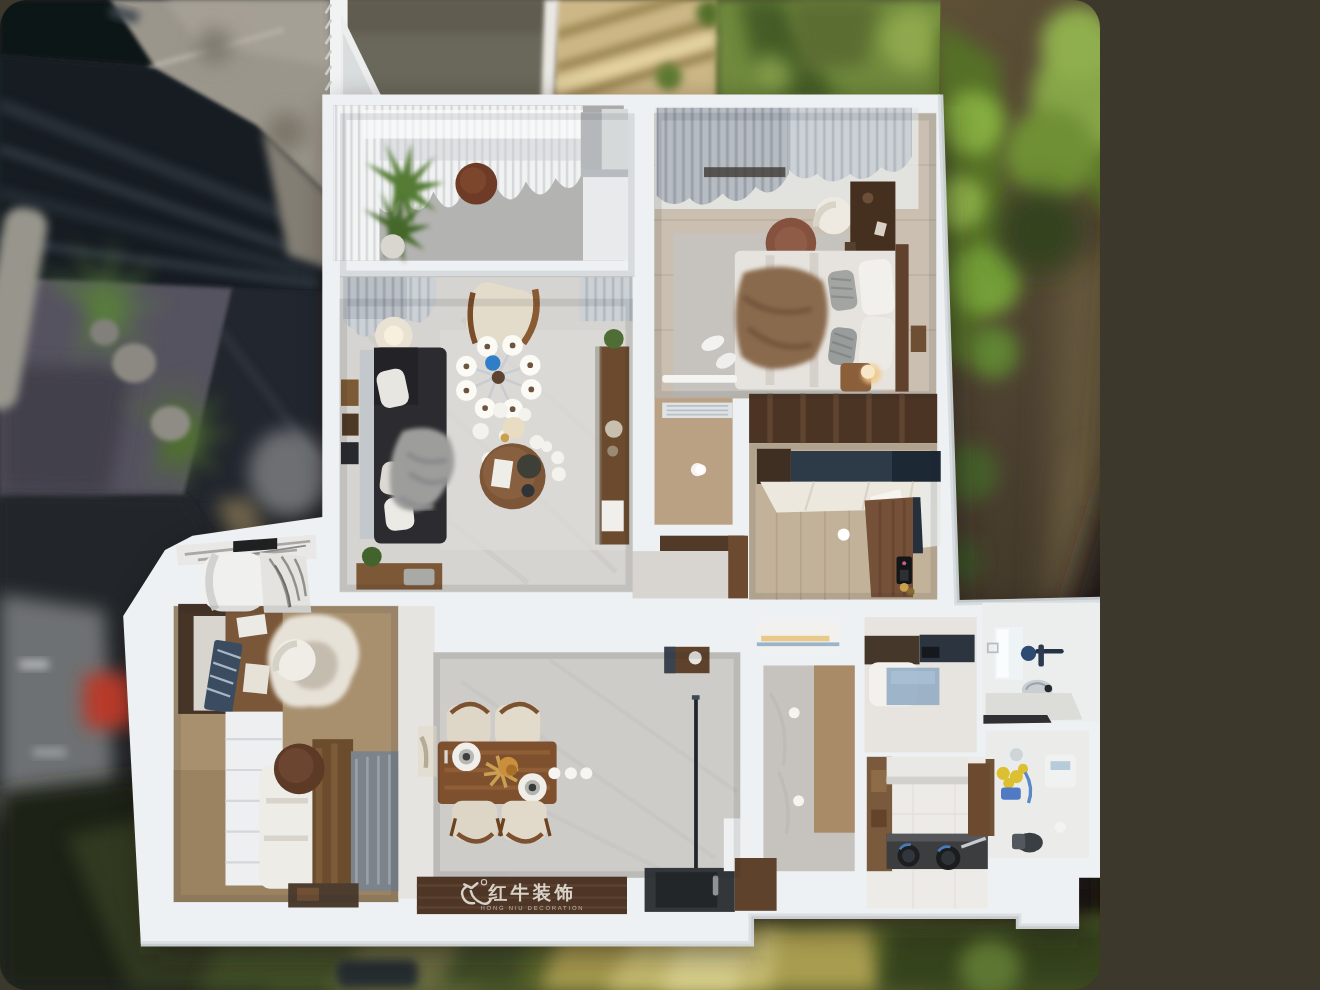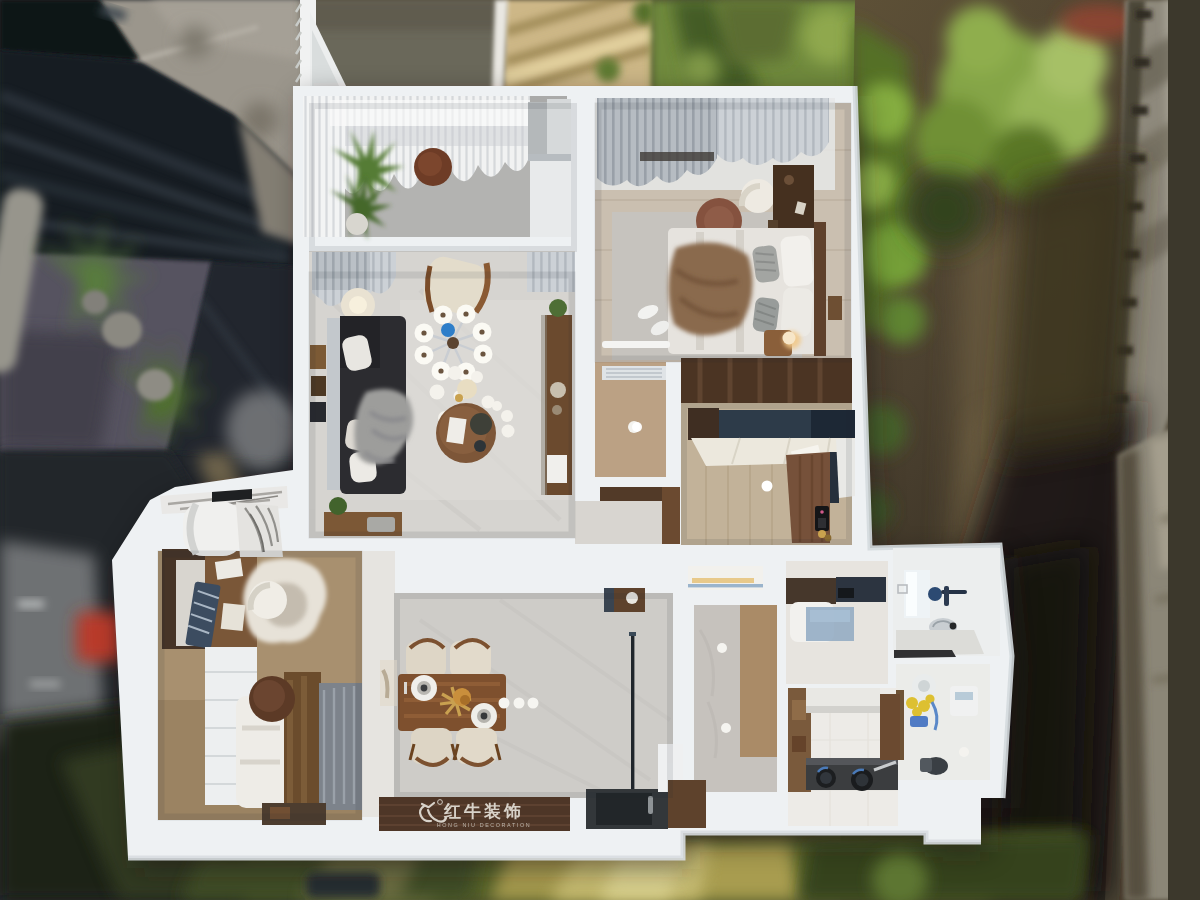--- a/index.html
+++ b/index.html
@@ -1,16 +1,16 @@
 <!DOCTYPE html>
 <html><head>
 <meta charset="utf-8">
 <style>
 html,body{margin:0;padding:0;background:#3c382c;}
-.stage{position:relative;width:1168px;height:900px;overflow:hidden;font-family:"Liberation Sans",sans-serif;}
+.stage{position:relative;width:1000px;height:900px;overflow:hidden;font-family:"Liberation Sans",sans-serif;border-radius:25px;}
 svg{display:block}
 </style>
 </head>
 <body>
 <div class="stage">
 <svg width="1200" height="900" viewBox="0 0 1200 900">
 <defs>
 <filter id="b2" x="-30%" y="-30%" width="160%" height="160%">
           <feGaussianBlur stdDeviation="2"></feGaussianBlur>
         </filter>

